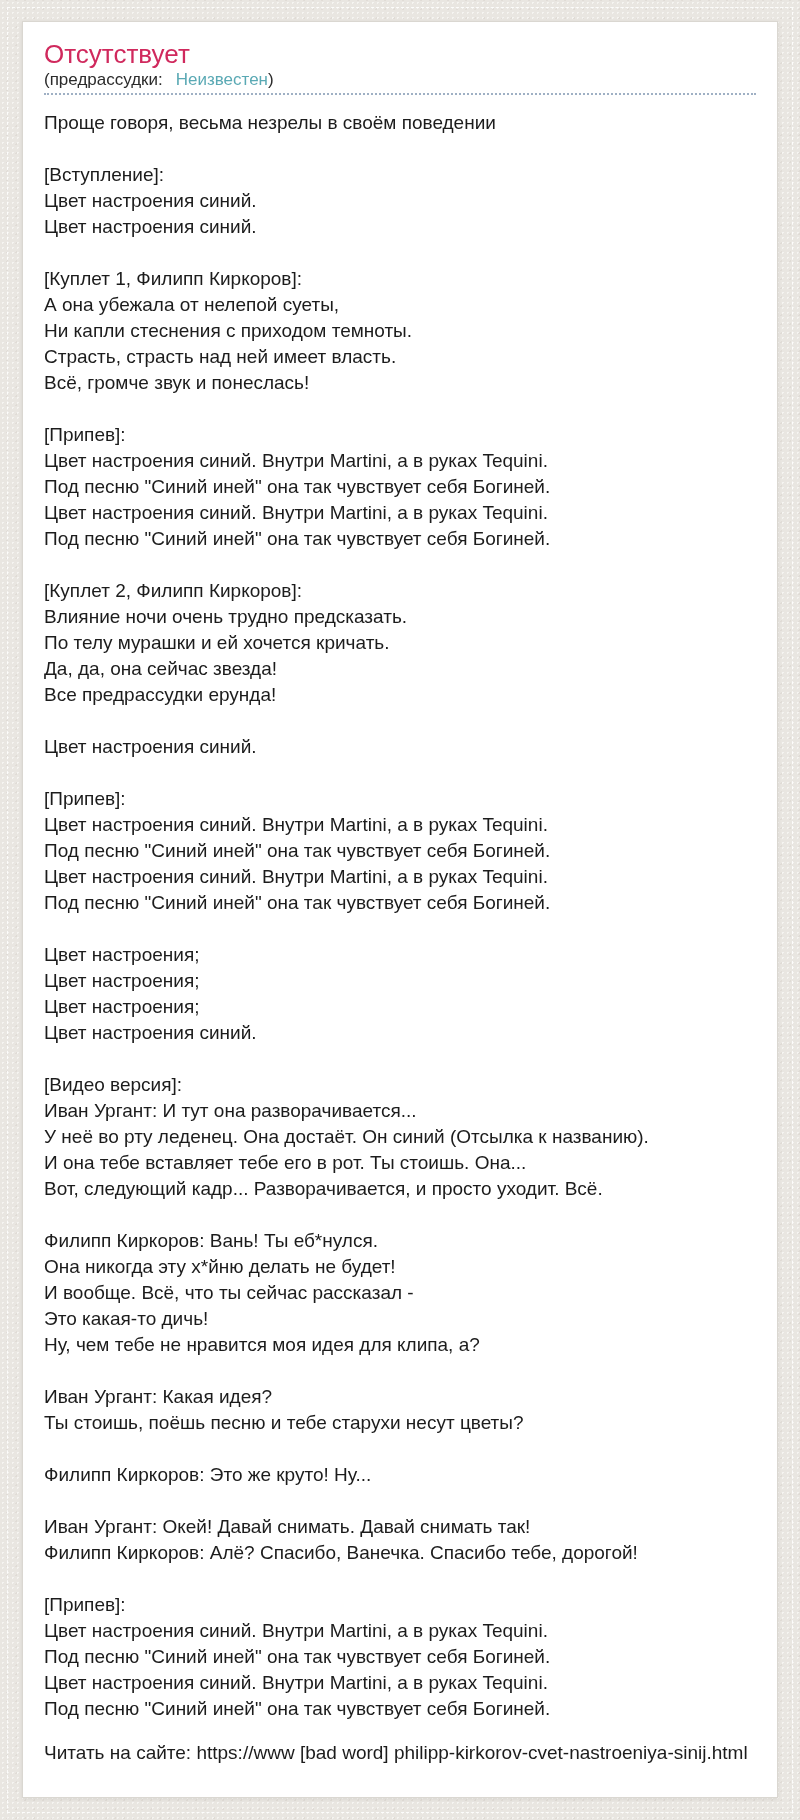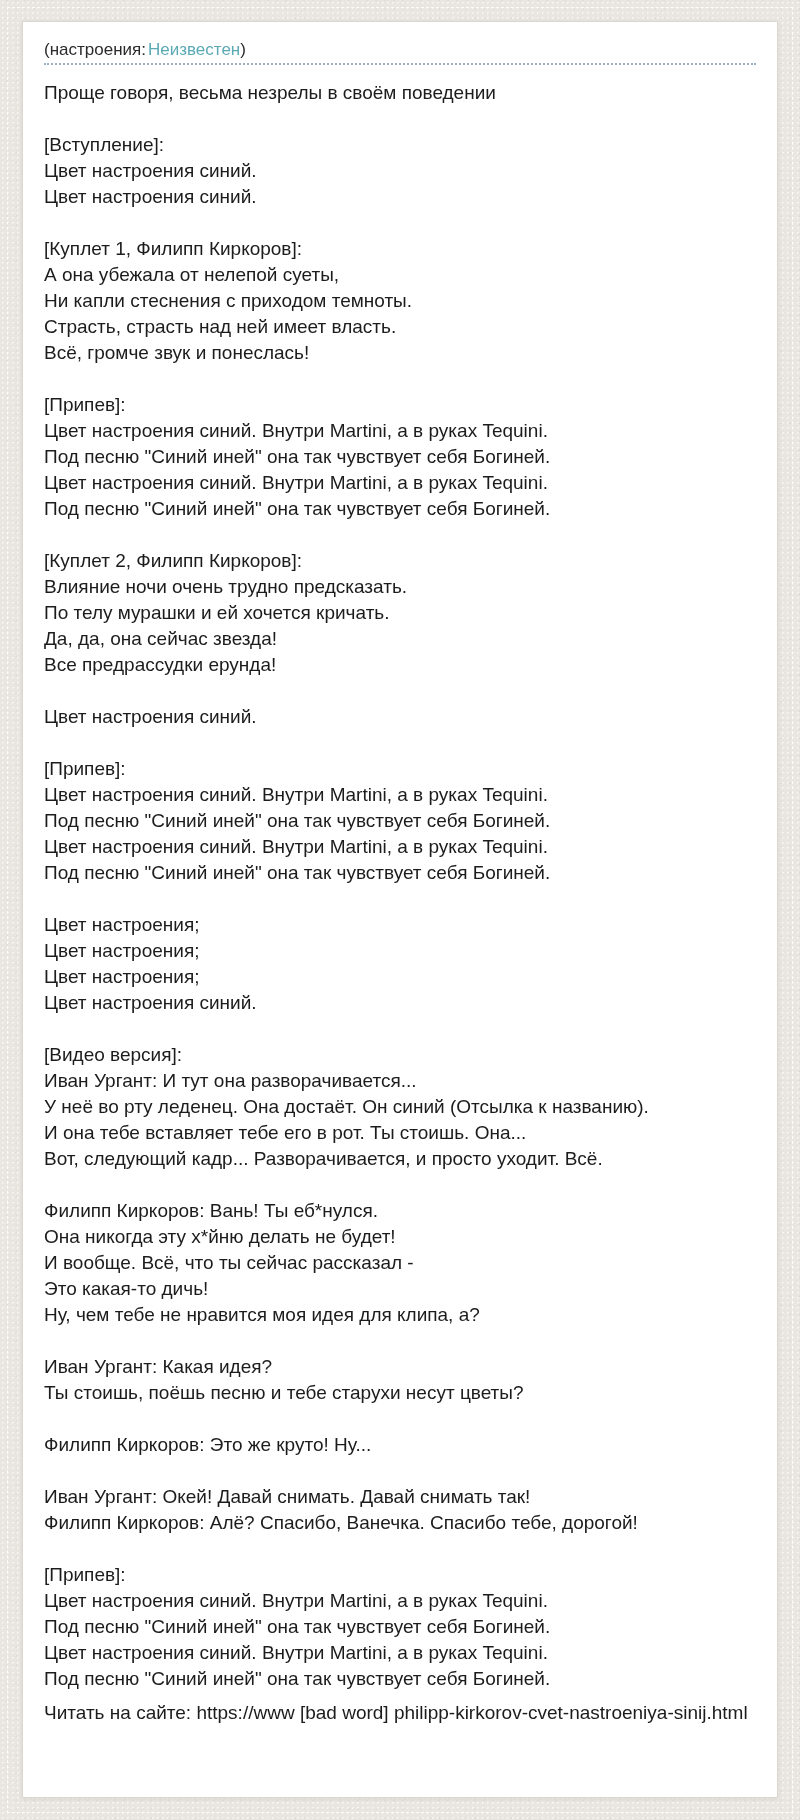--- a/index.html
+++ b/index.html
@@ -50,52 +50,53 @@
     line-height: 30px;
     font-weight: 400;
     color: var(--title, #d0295d);
   }
   .artist {
     font-size: 17px;
     line-height: 22px;
     color: var(--muted, #2b2b2b);
   }
   .artist-link {
-    margin-left: 2px;
+    margin-left: 13px;
     color: var(--link, #5aa9b4);
     text-decoration: none;
     cursor: pointer;
   }
   .divider {
     margin-top: 2px;
     height: 0;
     border-bottom: 2px dotted var(--divider, #9fb0c4);
   }
   .lyrics {
     margin-top: 15px;
     white-space: pre-line;
     font-size: 19px;
     line-height: 26px;
     color: var(--text, #1c1c1c);
   }
   .footer {
-    margin-top: 8px;
+    margin-top: 18px;
     white-space: nowrap;
     font-size: 19px;
     line-height: 26px;
     color: var(--text, #1c1c1c);
   }
 </style>
 </head>
 <body>
 
 <div class="page">
   <div class="stitch"></div>
   <div class="card">
-    <div class="artist"><span>(настроения:</span><a class="artist-link">Неизвестен</a><span>)</span></div>
+    <h1 class="title">Отсутствует</h1>
+    <div class="artist"><span>(предрассудки:</span><a class="artist-link">Неизвестен</a><span>)</span></div>
     <div class="divider"></div>
     <div class="lyrics">Проще говоря, весьма незрелы в своём поведении
 
 [Вступление]:
 Цвет настроения синий.
 Цвет настроения синий.
 
 [Куплет 1, Филипп Киркоров]:
 А она убежала от нелепой суеты,
 Ни капли стеснения с приходом темноты.

